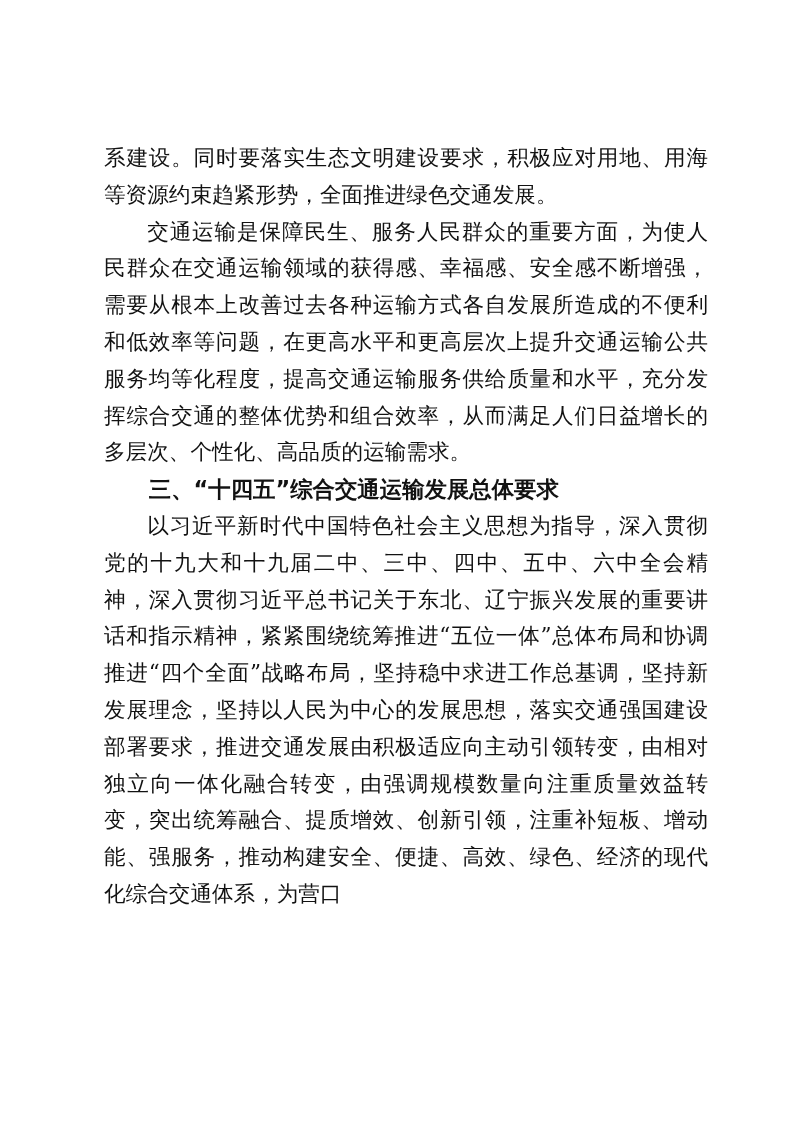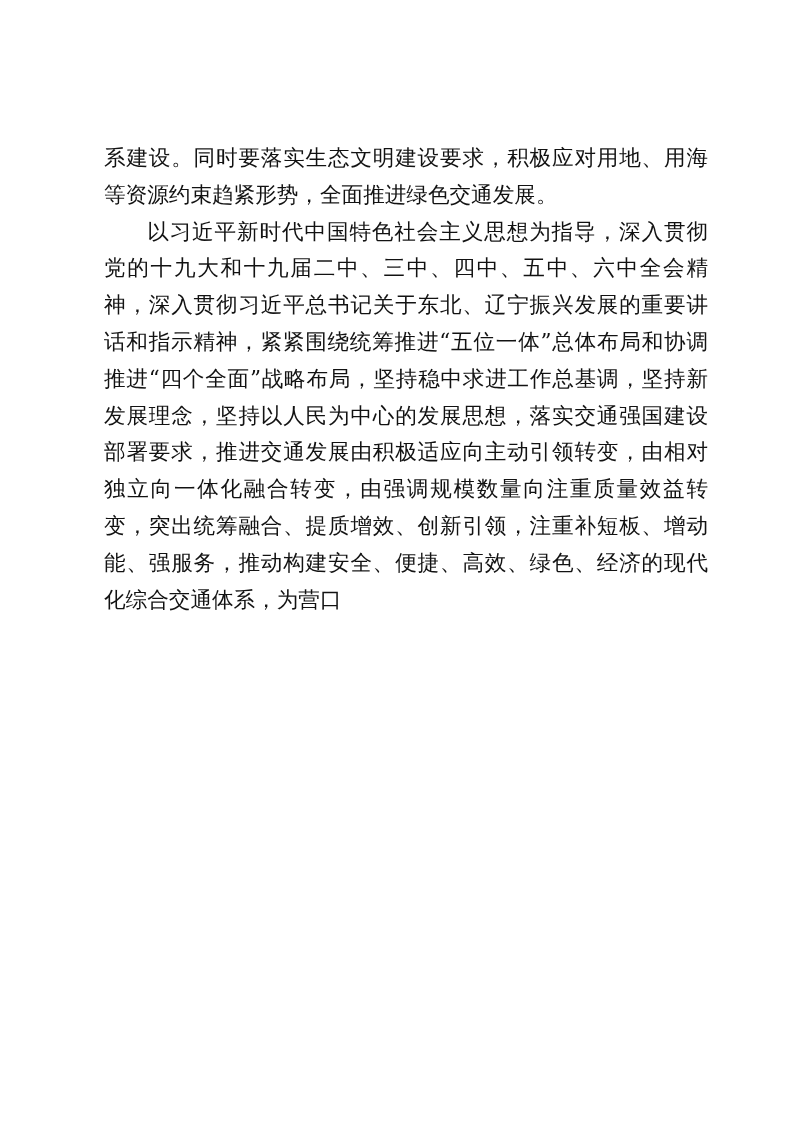--- a/index.html
+++ b/index.html
@@ -57,17 +57,19 @@
     letter-spacing: 2px;
     font-family: Liberation Serif, serif;
   }
 </style>
 </head>
 <body>
 
 <div class="page">
   <div class="content">
     <div class="para-cont">系建设。同时要落实生态文明建设要求，积极应对用地、用海等资源约束趋紧形势，全面推进绿色交通发展。</div>
+    <div class="para">交通运输是保障民生、服务人民群众的重要方面，为使人民群众在交通运输领域的获得感、幸福感、安全感不断增强，需要从根本上改善过去各种运输方式各自发展所造成的不便利和低效率等问题，在更高水平和更高层次上提升交通运输公共服务均等化程度，提高交通运输服务供给质量和水平，充分发挥综合交通的整体优势和组合效率，从而满足人们日益增长的多层次、个性化、高品质的运输需求。</div>
+    <div class="head-hei">三、“十四五”综合交通运输发展总体要求</div>
     <div class="para">以习近平新时代中国特色社会主义思想为指导，深入贯彻党的十九大和十九届二中、三中、四中、五中、六中全会精神，深入贯彻习近平总书记关于东北、辽宁振兴发展的重要讲话和指示精神，紧紧围绕统筹推进“五位一体”总体布局和协调推进“四个全面”战略布局，坚持稳中求进工作总基调，坚持新发展理念，坚持以人民为中心的发展思想，落实交通强国建设部署要求，推进交通发展由积极适应向主动引领转变，由相对独立向一体化融合转变，由强调规模数量向注重质量效益转变，突出统筹融合、提质增效、创新引领，注重补短板、增动能、强服务，推动构建安全、便捷、高效、绿色、经济的现代化综合交通体系，为营口</div>
   </div>
 
   <div class="footer">— 14 —</div>
 </div>
 
 </body></html>

